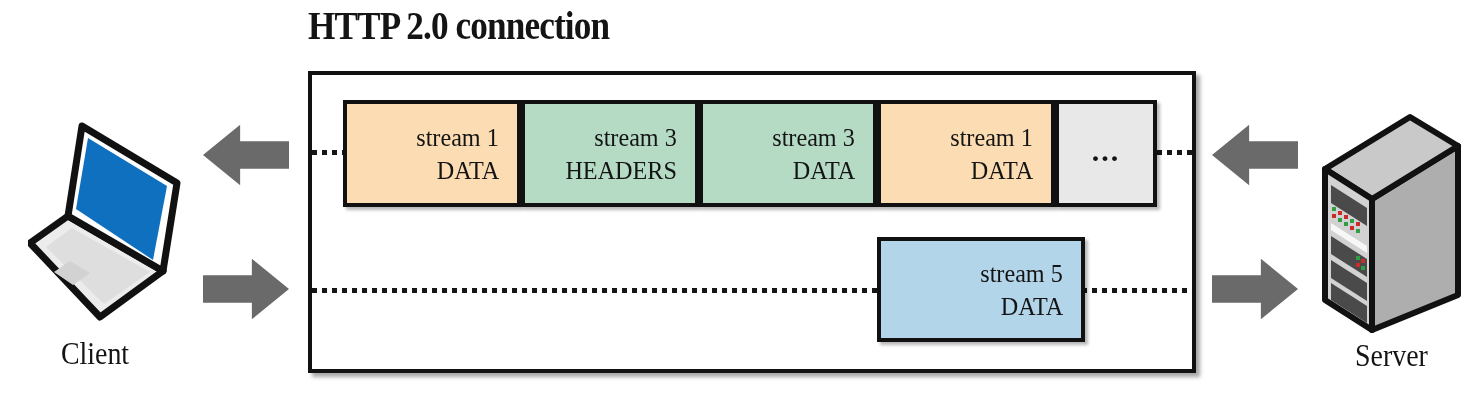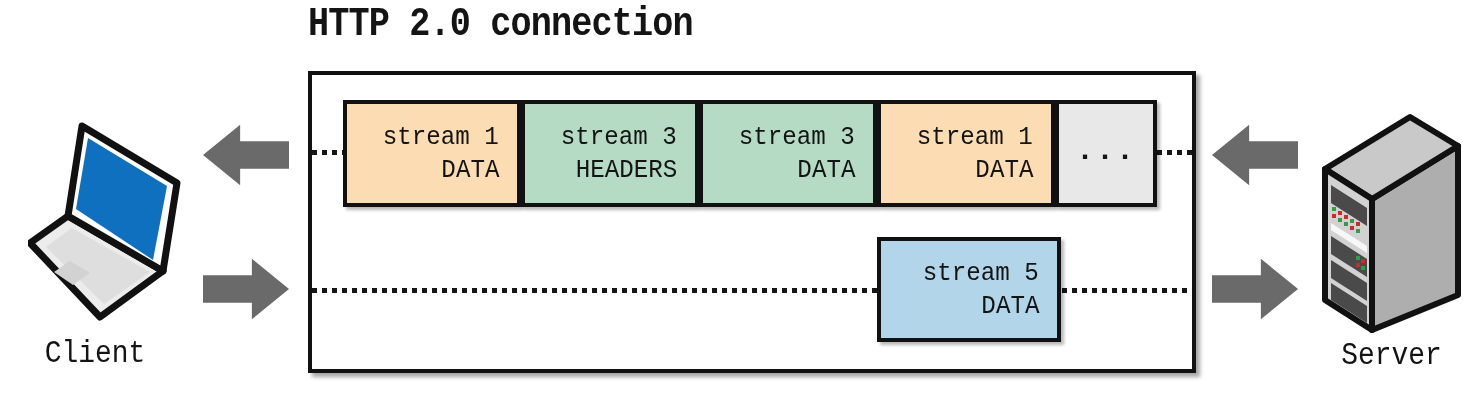--- a/index.html
+++ b/index.html
@@ -1,18 +1,18 @@
 <!DOCTYPE html>
 <html><head>
 <meta charset="utf-8">
 <style>
   html,body{margin:0;padding:0;background:#fff;}
   .stage{
     position:relative;width:1463px;height:405px;background:#ffffff;
-    font-family:Liberation Mono, monospace;color:#141414;
+    font-family:Liberation Serif, serif;color:#141414;
     overflow:hidden;
   }
   .title{
     position:absolute;left:308px;top:2px;
     font-size:40px;font-weight:700;letter-spacing:-1px;
     transform:scaleX(.88);transform-origin:left center;white-space:nowrap;
   }
   .conn-box{
     position:absolute;left:308px;top:71px;width:888px;height:302px;
     background:#fff;border:4px solid #111;box-sizing:border-box;
@@ -123,20 +123,20 @@
       <div class="ln">DATA</div>
     </div>
     <div class="frame" style="left: 565px; top: 25px; width: 178px; height: 107px; background: rgb(251, 220, 179);">
       <div class="ln">stream 1</div>
       <div class="ln">DATA</div>
     </div>
     <div class="frame-ellipsis" style="left: 743px; top: 25px; width: 102px; height: 107px; background: rgb(232, 232, 232);">
       <div class="dots">...</div>
     </div>
 
-    <div class="frame" style="left: 565px; top: 162px; width: 184px; height: 105px; background: rgb(179, 213, 233);">
+    <div class="frame" style="left: 565px; top: 162px; width: 208px; height: 105px; background: rgb(179, 213, 233);">
       <div class="ln">stream 5</div>
       <div class="ln">DATA</div>
     </div>
 
   </div>
 
 </div>
 
 </body></html>

